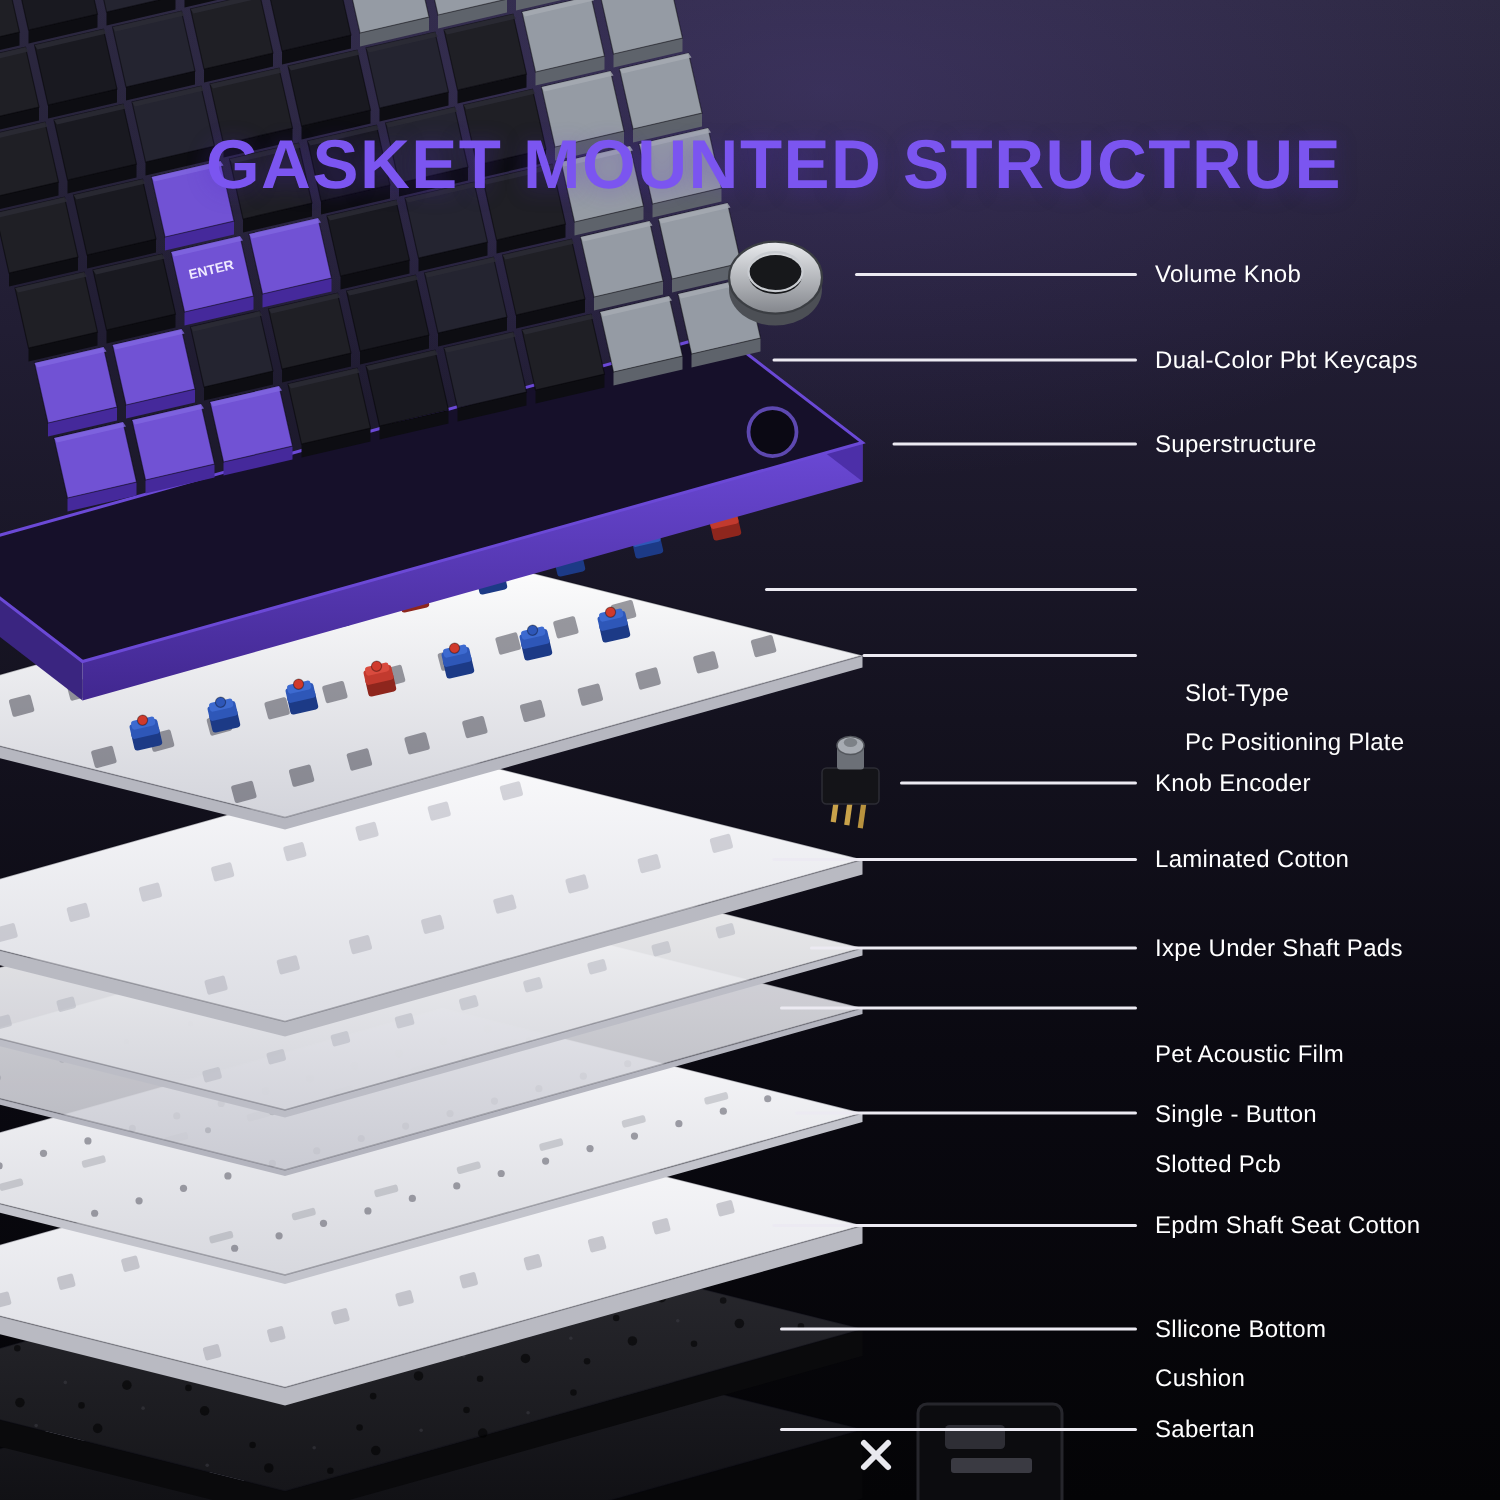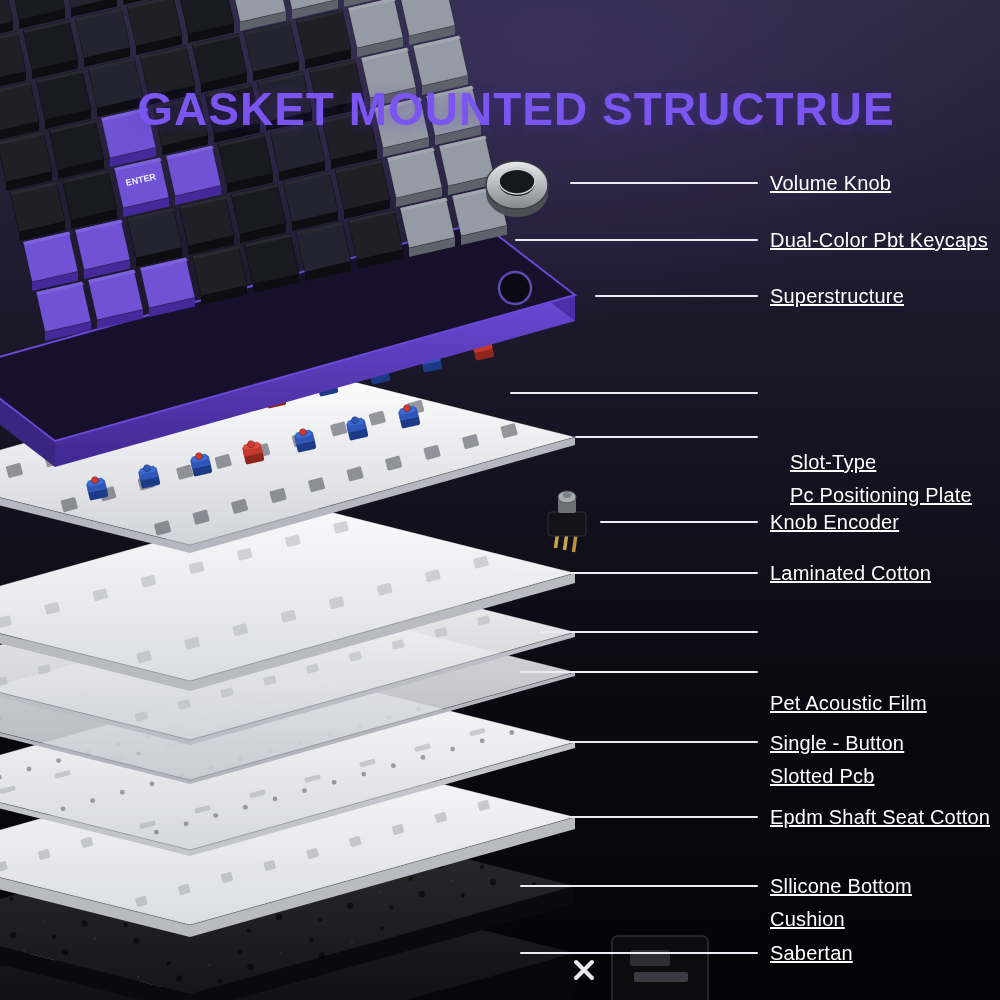--- a/index.html
+++ b/index.html
@@ -10,22 +10,22 @@
       linear-gradient(180deg,#2c2840 0%, #211d33 22%, #14121f 48%, #0a0911 70%, #040406 100%);
     font-family:"Liberation Sans", sans-serif;
   }
   #art{position:absolute;left:0;top:0;width:1000px;height:1000px;}
   .title{
     position:absolute;top:66px;left:0;width:100%;margin:16px;text-align:center;
     font-size:46px;font-weight:800;letter-spacing:1px;color:#7b55f0;
     text-shadow:0 2px 14px rgba(80,40,200,.35);
   }
   .label-item{
-    position:absolute;left:770px;color:#ffffff;font-size:20px;line-height:33px;
-    letter-spacing:.2px;white-space:nowrap;text-decoration:underline;
+    position:absolute;left:770px;color:#ffffff;font-size:16px;line-height:33px;
+    letter-spacing:.2px;white-space:nowrap;
   }
   .callout-line{position:absolute;height:2px;background:#eceaf2;border-radius:1px;}
   #labels{position:absolute;inset:0;}
 </style>
 </head>
 <body>
 
 <div class="stage">
   <svg id="art" viewBox="0 0 1000 1000">
       <defs>
@@ -732,20 +732,23 @@
       </div>
       <div class="callout-line" style="top: 521px; left: 600px; width: 158px; background: rgb(236, 234, 242);"></div>
       <div class="label-item" style="top: 506px; color: rgb(255, 255, 255);">
         <div>Knob Encoder</div>
       </div>
       <div class="callout-line" style="top: 572px; left: 515px; width: 243px; background: rgb(236, 234, 242);"></div>
       <div class="label-item" style="top: 557px; color: rgb(255, 255, 255);">
         <div>Laminated Cotton</div>
       </div>
       <div class="callout-line" style="top: 631px; left: 540px; width: 218px; background: rgb(236, 234, 242);"></div>
+      <div class="label-item" style="top: 616px; color: rgb(255, 255, 255);">
+        <div>Ixpe Under Shaft Pads</div>
+      </div>
       <div class="callout-line" style="top: 671px; left: 520px; width: 238px; background: rgb(236, 234, 242);"></div>
       <div class="label-item" style="top: 656px; color: rgb(255, 255, 255); margin-top: 31px;">
         <div>Pet Acoustic Film</div>
       </div>
       <div class="callout-line" style="top: 741px; left: 530px; width: 228px; background: rgb(236, 234, 242);"></div>
       <div class="label-item" style="top: 727px; color: rgb(255, 255, 255);">
         <div>Single - Button</div>
         <div>Slotted Pcb</div>
       </div>
       <div class="callout-line" style="top: 816px; left: 515px; width: 243px; background: rgb(236, 234, 242);"></div>

